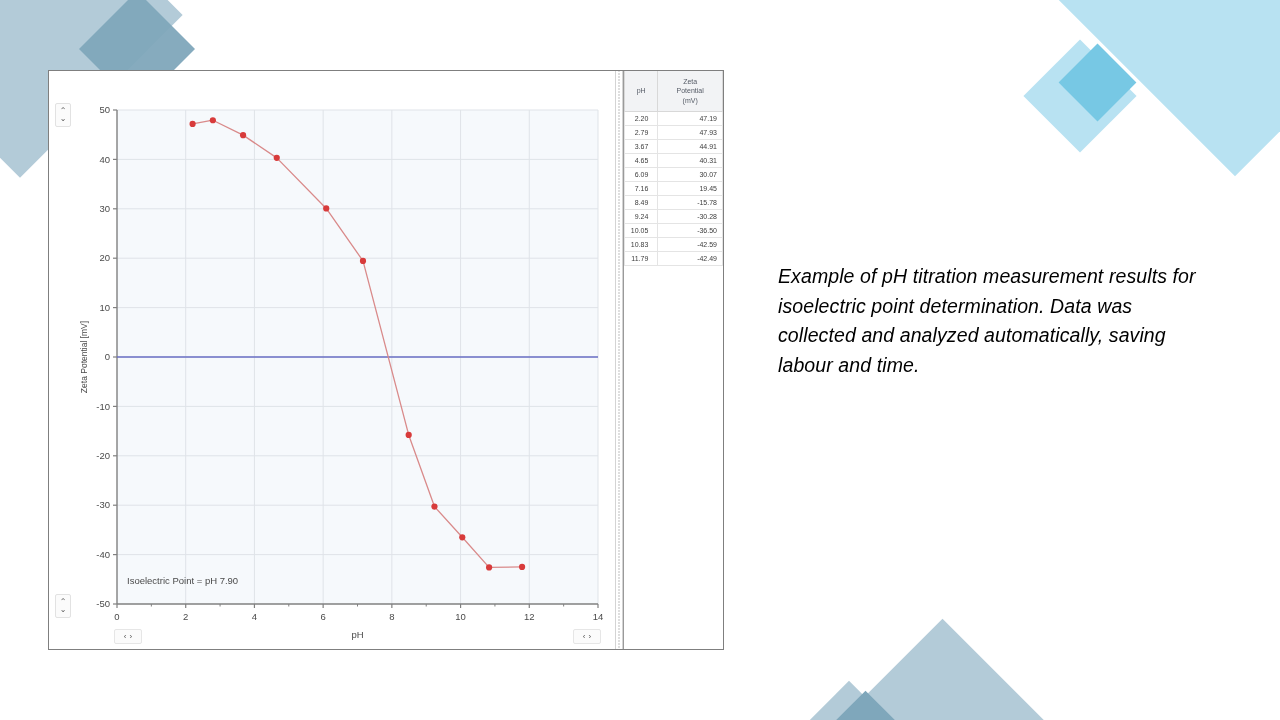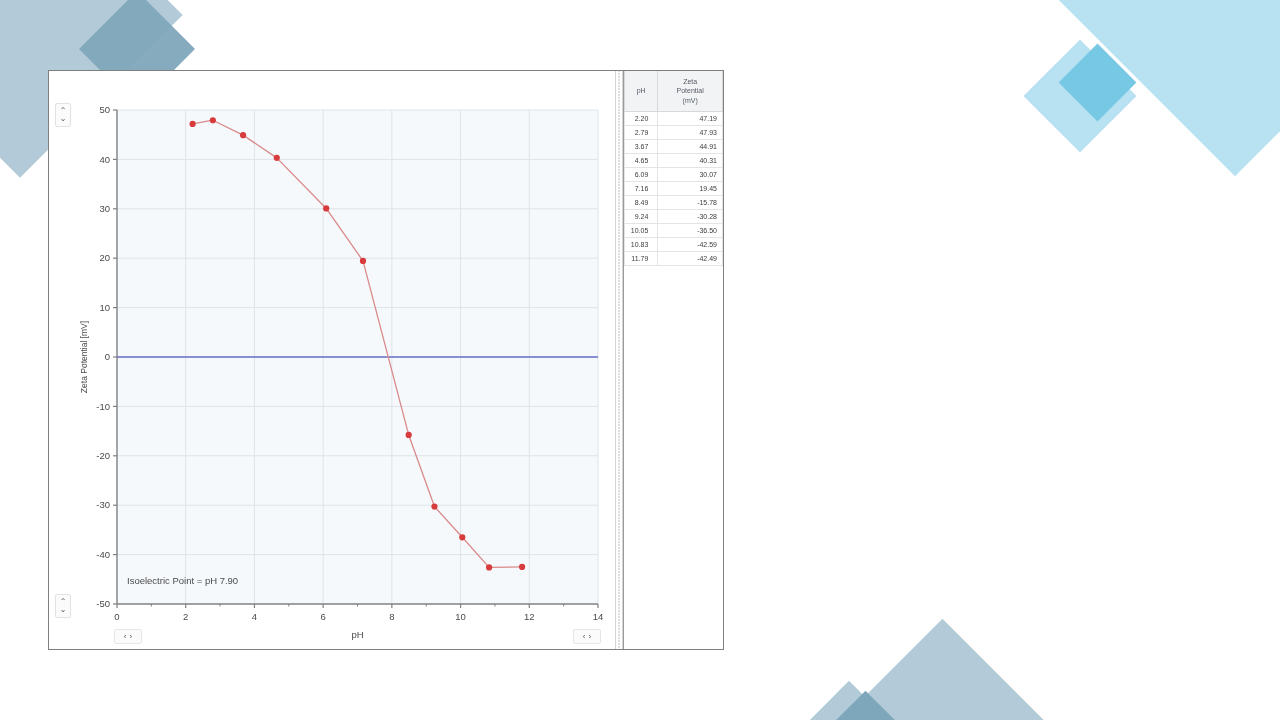--- a/index.html
+++ b/index.html
@@ -382,14 +382,15 @@
             </tr>
             <tr>
               <td class="ph">11.79</td>
               <td class="zp">-42.49</td>
             </tr>
           </tbody>
       </table>
     </div>
   </div>
 
+  <div class="caption">Example of pH titration measurement results for isoelectric point determination. Data was collected and analyzed automatically, saving labour and time.</div>
 
 </div>
 
 </body></html>

